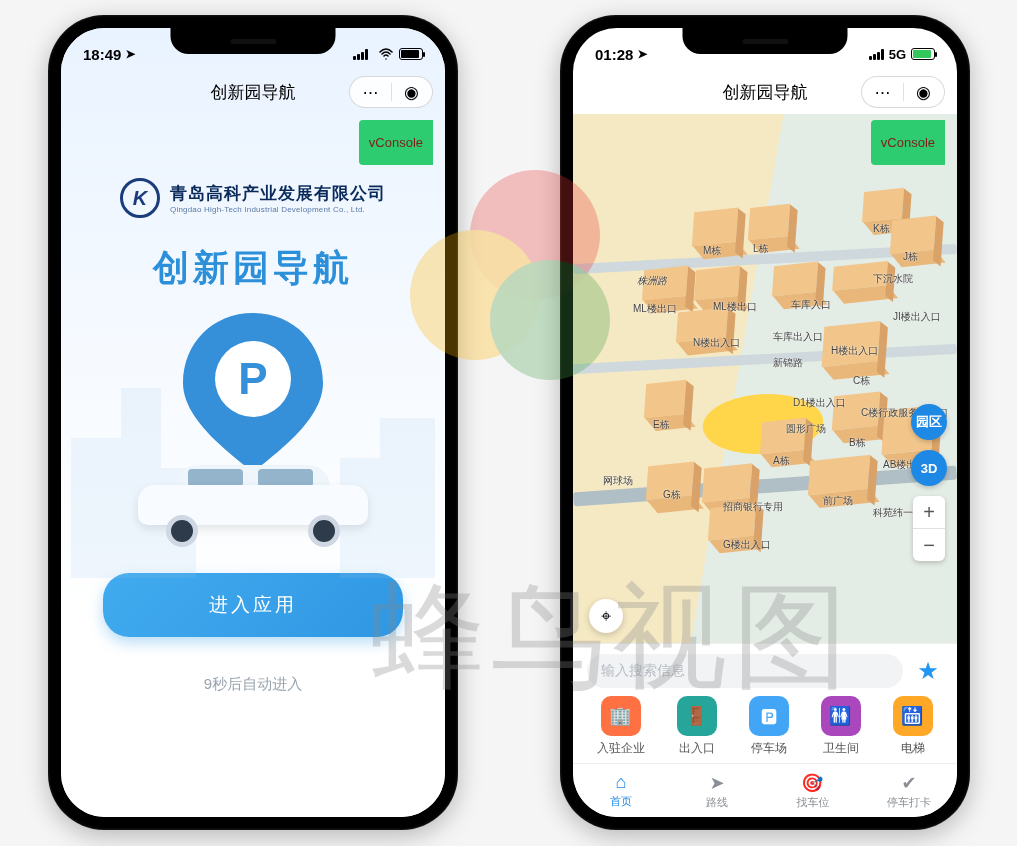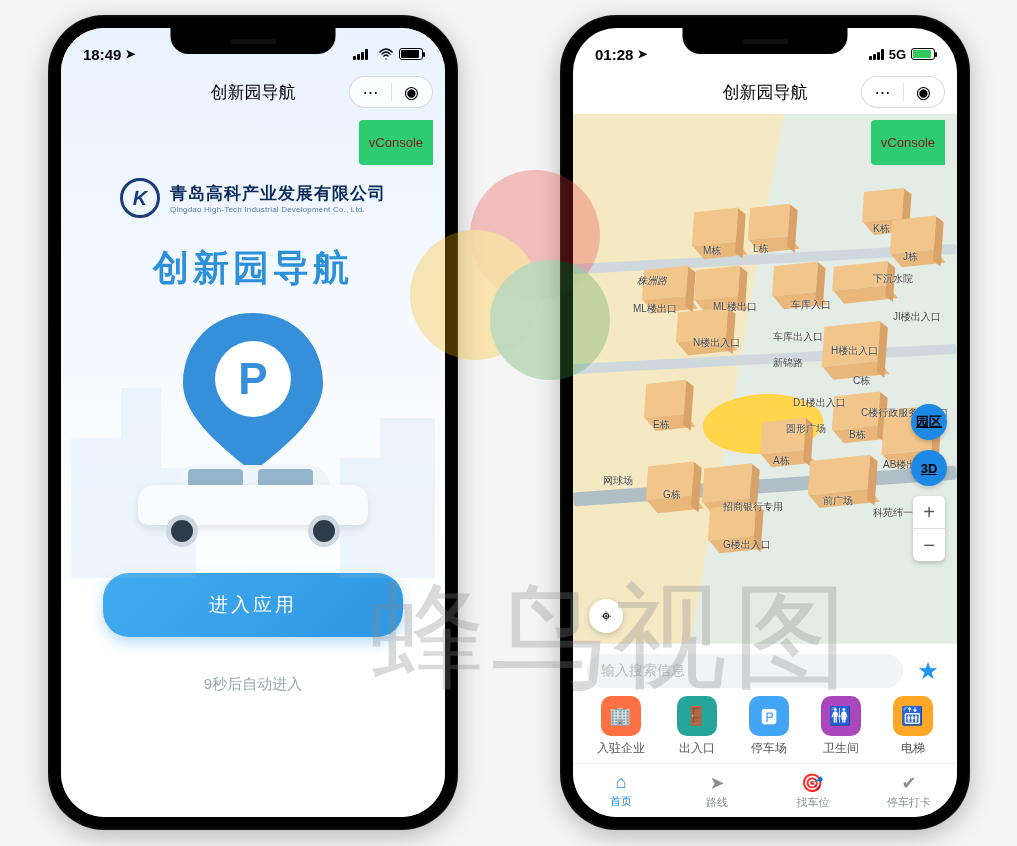--- a/index.html
+++ b/index.html
@@ -207,21 +207,21 @@
   .r3{top:365px;left:0;right:0;height:14px;transform:rotate(-4deg);background:#b0bec5;}
   .bldg{position:absolute;transform:skewY(-6deg) skewX(-4deg);}
   .bldg .top{background:#b8cfe0;}
   .bldg .side{position:absolute;left:0;right:0;bottom:-14px;height:14px;background:#e9b77a;transform:skewX(40deg) translateX(7px);}
   .bldg .face{position:absolute;right:-8px;top:4px;bottom:-14px;width:8px;background:#d9a268;transform:skewY(40deg);}
   .bk{width:44px;height:38px}
   .bk .top{width:100%;height:100%;background:#f2c68a;}
   .lbl{position:absolute;font-size:10px;color:#444;white-space:nowrap;text-shadow:0 0 2px #fff;}
   .locate-btn{position:absolute;left:16px;bottom:14px;width:34px;height:34px;border-radius:50%;background:#fff;box-shadow:0 2px 6px rgba(0,0,0,.2);display:flex;align-items:center;justify-content:center;font-size:18px;cursor:pointer;}
   .right-ctrls{position:absolute;right:10px;top:290px;display:flex;flex-direction:column;gap:10px;align-items:center;}
-  .pill{width:36px;height:36px;border-radius:50%;display:flex;align-items:center;justify-content:center;font-size:13px;font-weight:600;color:#000000;background:#1e88e5;box-shadow:0 2px 5px rgba(0,0,0,.2);cursor:pointer;text-decoration:underline;}
+  .pill{width:36px;height:36px;border-radius:50%;display:flex;align-items:center;justify-content:center;font-size:13px;font-weight:600;color:#ffffff;background:#1e88e5;box-shadow:0 2px 5px rgba(0,0,0,.2);cursor:pointer;}
   .zoom-box{width:32px;background:#fff;border-radius:6px;box-shadow:0 2px 5px rgba(0,0,0,.2);display:flex;flex-direction:column;align-items:center;}
   .zoom-box div{width:100%;height:32px;display:flex;align-items:center;justify-content:center;font-size:20px;color:#555;cursor:pointer;}
   .zoom-box .sep{height:1px;background:#e0e0e0;}
 
   .bottom-panel{position:absolute;left:0;right:0;bottom:54px;height:120px;background:#fff;border-top:1px solid #eee;}
   .search-row{display:flex;align-items:center;padding:10px 14px 6px;gap:10px;}
   .search-box{flex:1;height:34px;border-radius:17px;background:#f1f3f5;display:flex;align-items:center;padding:0 14px;color:#b6bcc2;font-size:14px;}
   .star-btn{width:30px;height:30px;display:flex;align-items:center;justify-content:center;color:#2196f3;font-size:24px;cursor:pointer;}
   .cat-row{display:flex;justify-content:space-around;padding:2px 8px;}
   .cat{display:flex;flex-direction:column;align-items:center;gap:4px;cursor:pointer;}
@@ -457,21 +457,21 @@
             <span class="lbl" style="left: 320px; top: 196px;">JI楼出入口</span>
             <span class="lbl" style="left: 120px; top: 222px;">N楼出入口</span>
             <span class="lbl" style="left: 200px; top: 216px;">车库出入口</span>
             <span class="lbl" style="left: 258px; top: 230px;">H楼出入口</span>
             <span class="lbl" style="left: 200px; top: 242px;">新锦路</span>
             <span class="lbl" style="left: 280px; top: 260px;">C栋</span>
             <span class="lbl" style="left: 220px; top: 282px;">D1楼出入口</span>
             <span class="lbl" style="left: 288px; top: 292px;">C楼行政服务出入口</span>
             <span class="lbl" style="left: 80px; top: 304px;">E栋</span>
             <span class="lbl" style="left: 176px; top: 308px; margin-left: 37px;">圆形广场</span>
-            <span class="lbl" style="left: 276px; top: 314px;">B栋</span>
+            <span class="lbl" style="left: 276px; top: 322px;">B栋</span>
             <span class="lbl" style="left: 200px; top: 340px;">A栋</span>
             <span class="lbl" style="left: 310px; top: 344px;">AB楼出入</span>
             <span class="lbl" style="left: 30px; top: 360px;">网球场</span>
             <span class="lbl" style="left: 90px; top: 374px;">G栋</span>
             <span class="lbl" style="left: 150px; top: 386px;">招商银行专用</span>
             <span class="lbl" style="left: 250px; top: 380px;">前广场</span>
             <span class="lbl" style="left: 300px; top: 392px;">科苑纬一路</span>
             <span class="lbl" style="left: 150px; top: 424px;">G楼出入口</span>
           </div>
         <div class="locate-btn">⌖</div>

